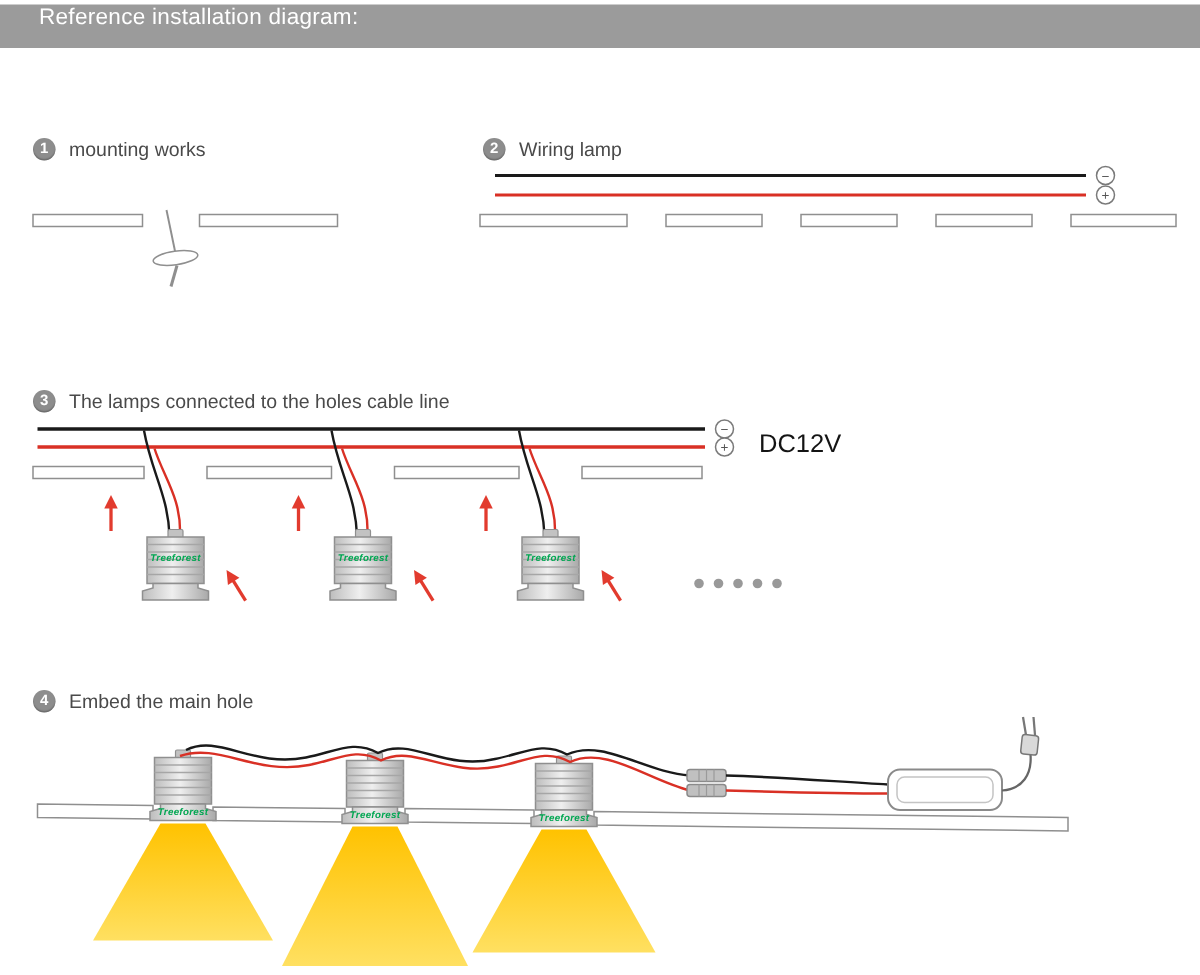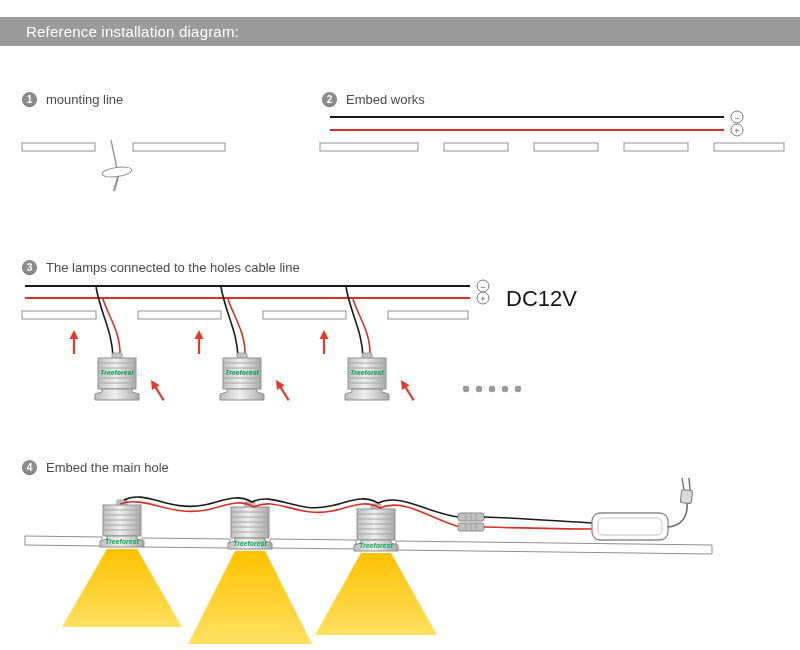--- a/index.html
+++ b/index.html
@@ -1,29 +1,29 @@
 <!DOCTYPE html>
 <html><head>
 <meta charset="utf-8">
 <style>
   * { margin:0; padding:0; box-sizing:border-box; }
   body { font-family:"Liberation Sans", sans-serif; background:#ffffff; }
   .page { position:relative; width:800px; height:650px; background:#ffffff; overflow:hidden; }
 
-  .header { position:absolute; left:0; top:17px; width:800px; height:29px; background:#9b9b9b;
-            display:flex; align-items:center; padding-left:26px; }
+  .header { position:absolute; left:0; top:3px; width:800px; height:29px; background:#9b9b9b;
+            display:flex; padding-left:26px; }
   .header .title { color:#ffffff; font-size:15px; font-weight:500; letter-spacing:.2px; }
 
   .step { position:absolute; display:flex; align-items:center; gap:9px; }
   .badge { width:15px; height:15px; border-radius:50%; background:#8d8d8d; color:#fff;
            font-size:10px; font-weight:700; display:flex; align-items:center; justify-content:center;
            box-shadow: inset 0 -1px 1px rgba(0,0,0,.25); flex:0 0 15px; }
   .step-text { font-size:13px; color:#4a4a4a; }
 
-  .dc-label { position:absolute; left:506px; top:286px; font-size:22px; color:#141414; font-weight:500; }
+  .dc-label { position:absolute; left:506px; top:286px; font-size:17px; color:#141414; font-weight:500; }
 
   .brand { position:absolute; width:50px; text-align:center; font-size:6.5px; font-weight:700;
            font-style:italic; color:#00a651; letter-spacing:.2px; pointer-events:none; }
 
   svg.diagram { position:absolute; left:0; top:0; }
 </style>
 </head>
 <body>
 
 <div class="page">
@@ -178,25 +178,25 @@
         <path d="M668,527 C682,526 688,516 687,503" fill="none" stroke="#666666" stroke-width="1.5"></path>
         <rect x="681" y="490" width="11" height="13" rx="2" fill="#d9d9d9" stroke="#777777" transform="rotate(6 686 496)"></rect>
         <line x1="684" y1="490" x2="682" y2="478" stroke="#777777" stroke-width="1.5"></line>
         <line x1="690" y1="490" x2="689" y2="478" stroke="#777777" stroke-width="1.5"></line>
       </g>
     </g>
   </svg>
 
   <div class="step" style="left:22px; top:92px;">
     <span class="badge">1</span>
-    <span class="step-text">mounting line</span>
+    <span class="step-text">mounting works</span>
   </div>
   <div class="step" style="left:322px; top:92px;">
     <span class="badge">2</span>
-    <span class="step-text">Embed works</span>
+    <span class="step-text">Wiring lamp</span>
   </div>
   <div class="step" style="left:22px; top:260px;">
     <span class="badge">3</span>
     <span class="step-text">The lamps connected to the holes cable line</span>
   </div>
   <div class="step" style="left:22px; top:460px;">
     <span class="badge">4</span>
     <span class="step-text">Embed the main hole</span>
   </div>
 

